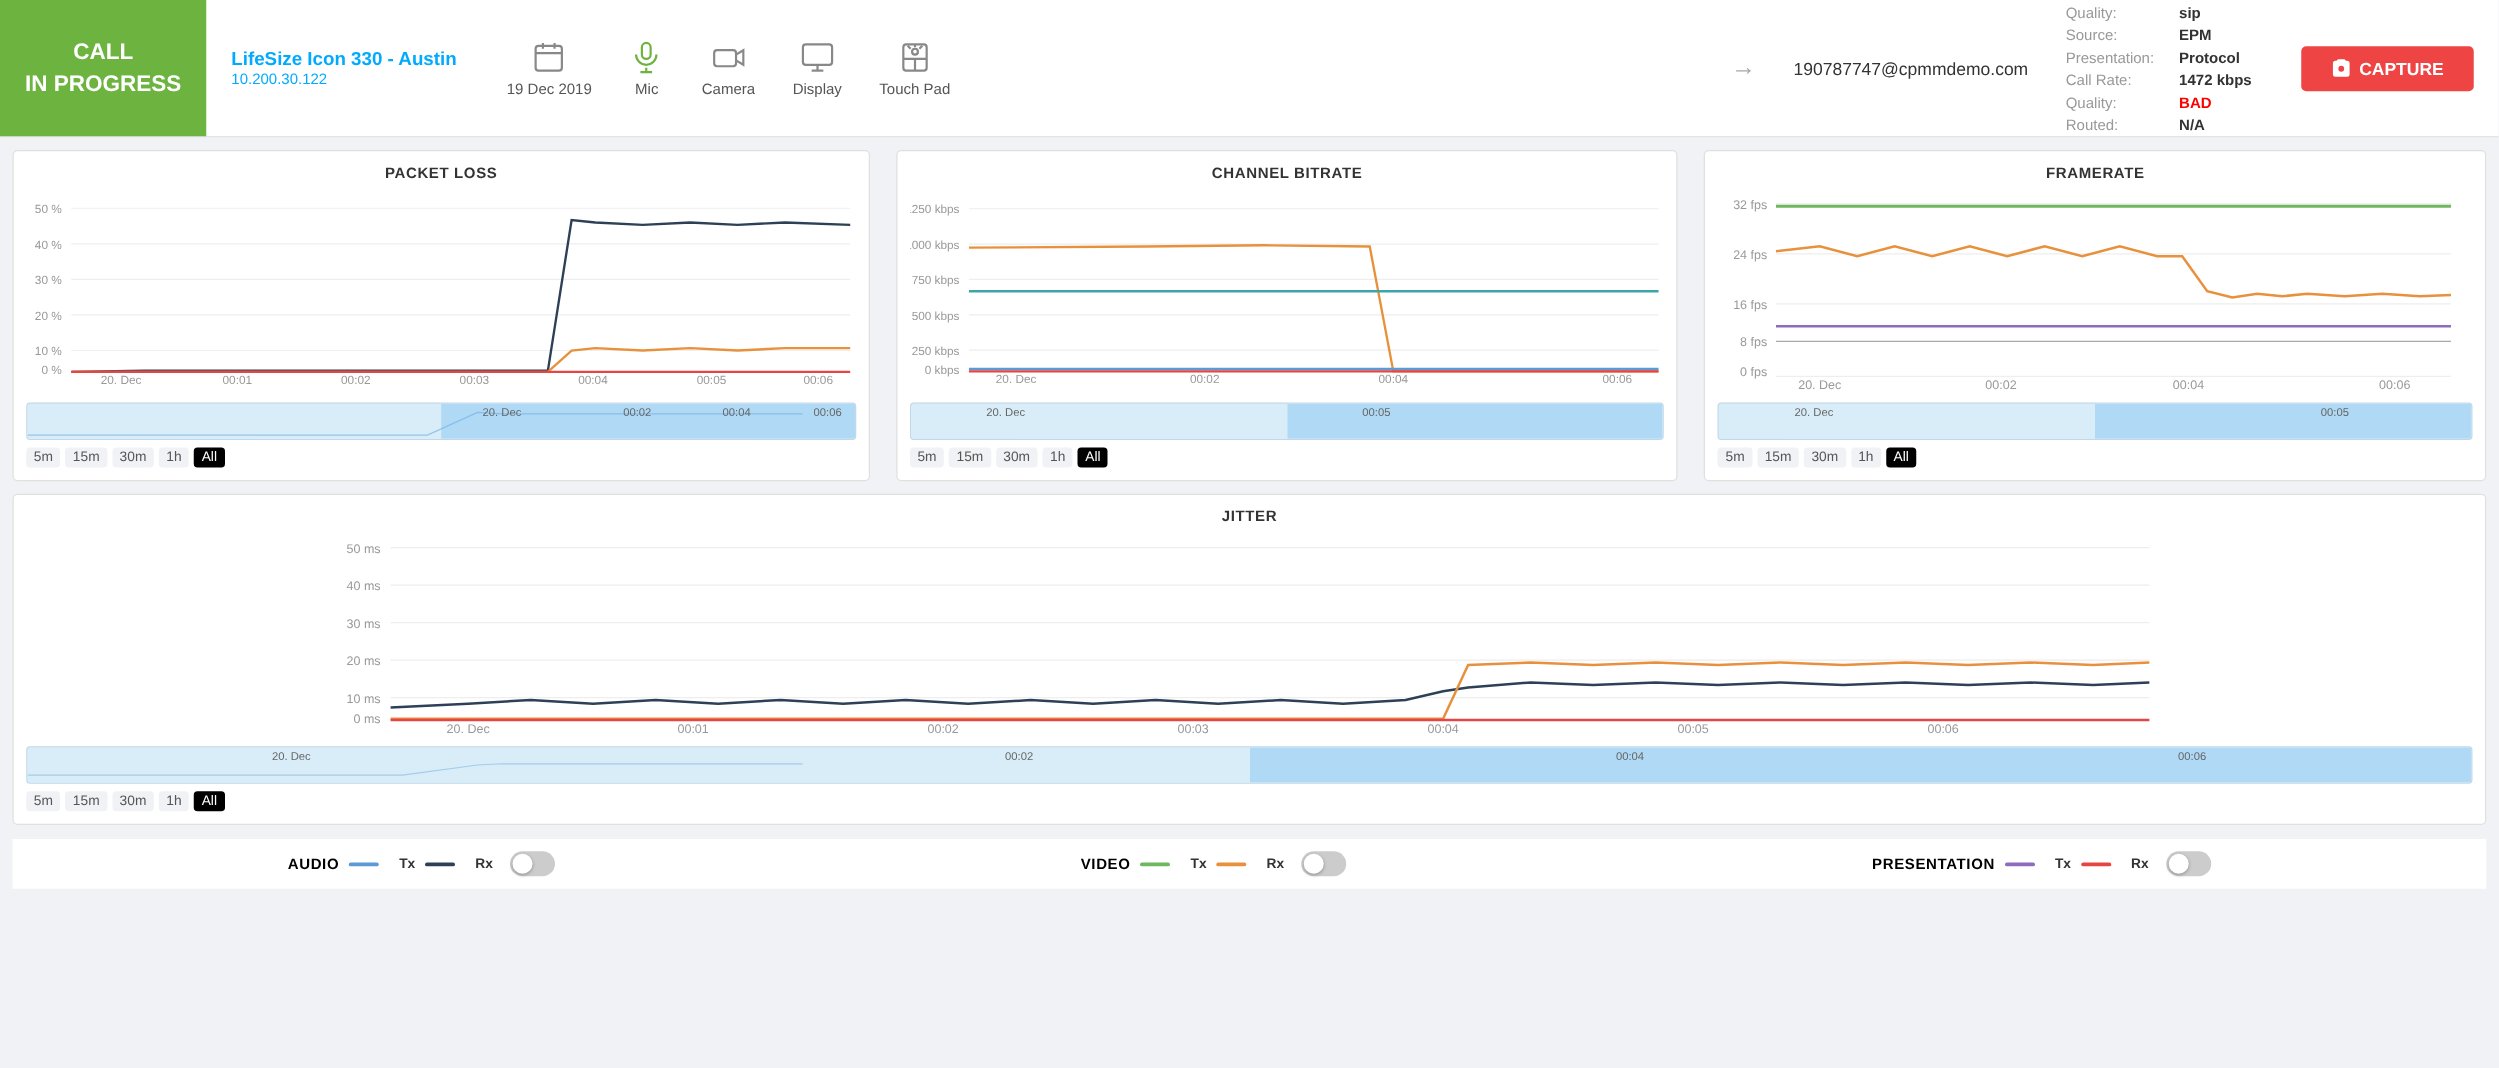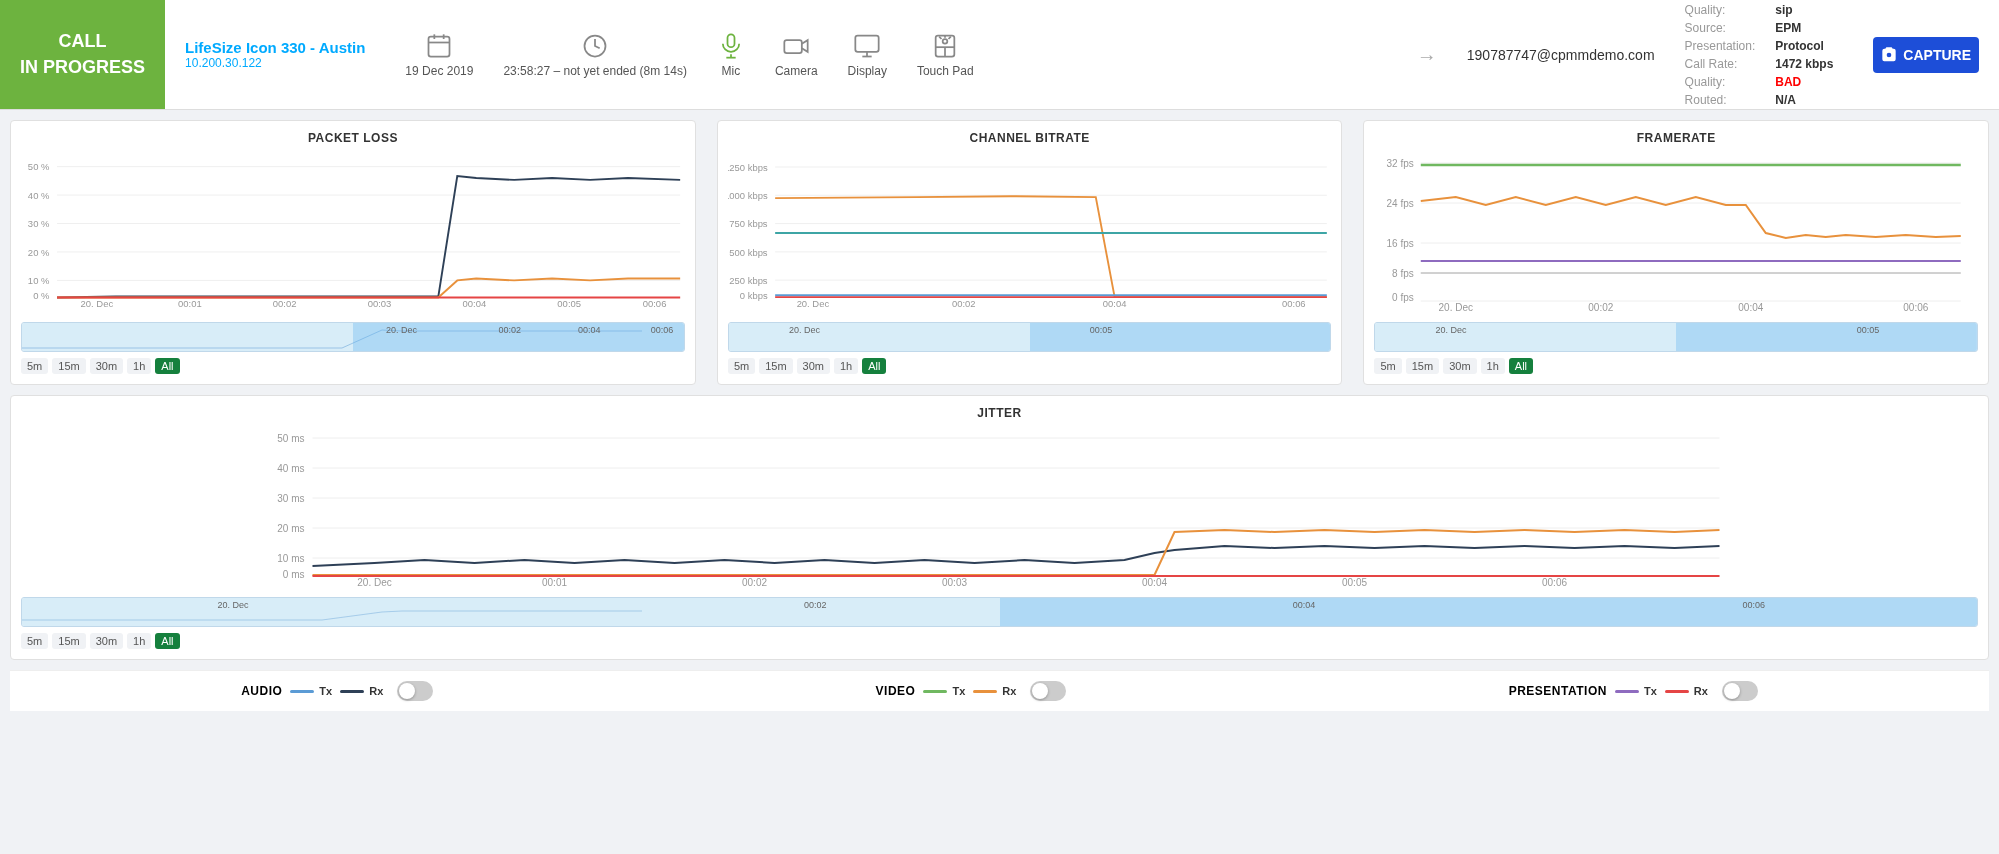--- a/index.html
+++ b/index.html
@@ -14,43 +14,43 @@
     .device-icons { display: flex; gap: 30px; padding: 0 20px; flex: 1; justify-content: flex-start; }
     .device-icon-item { display: flex; flex-direction: column; align-items: center; color: #555; gap: 4px; }
     .device-icon-item svg { width: 28px; height: 28px; }
     .arrow-area { padding: 0 20px; color: #aaa; font-size: 20px; }
     .email-area { padding: 0 10px; color: #333; font-size: 14px; }
     .meta-grid { display: grid; grid-template-columns: auto auto; gap: 4px 20px; padding: 0 20px; font-size: 12px; }
     .meta-label { color: #999; }
     .meta-value { font-weight: bold; color: #333; }
     .meta-value.bad { color: red; }
     .meta-value.sending { color: #333; font-weight: bold; }
-    .capture-btn { background: #1d4ed8; color: #fff; border: none; padding: 10px 8px; border-radius: 4px; cursor: pointer; font-size: 14px; font-weight: bold; margin: 0 20px; white-space: nowrap; display: flex; align-items: center; gap: 6px; }
+    .capture-btn { background: #ef4444; color: #fff; border: none; padding: 10px 24px; border-radius: 4px; cursor: pointer; font-size: 14px; font-weight: bold; margin: 0 20px; white-space: nowrap; display: flex; align-items: center; gap: 6px; }
     .capture-btn svg { width: 16px; height: 16px; fill: #fff; }
 
     
     .charts-area { padding: 10px; background: #f0f2f5; }
     .charts-row { display: flex; gap: 21px; margin-bottom: 10px; }
     .chart-panel { background: #fff; border: 1px solid #e0e0e0; border-radius: 4px; flex: 1; padding: 10px; }
     .chart-panel.full-width { flex: 1; }
     .chart-title { text-align: center; font-weight: bold; font-size: 12px; color: #333; margin-bottom: 8px; letter-spacing: 0.5px; }
 
     .chart-container { position: relative; width: 100%; }
     .chart-svg { width: 100%; }
     .axis-label { font-size: 10px; fill: #999; }
     .grid-line { stroke: #eee; stroke-width: 1; }
     .x-axis-label { font-size: 10px; fill: #999; }
 
     .time-filter { display: flex; gap: 4px; margin-top: 6px; }
     .time-btn { background: #f0f2f5; border: none; border-radius: 3px; padding: 2px 6px; cursor: pointer; font-size: 11px; color: #555; }
-    .time-btn.active { background: #15803d; color: #fff; }
+    .time-btn.active { background: #000000; color: #fff; }
 
     
     .minimap { background: #e8f4fd; border: 1px solid #c0d8ea; border-radius: 3px; height: 30px; margin: 6px 0 4px 0; position: relative; overflow: hidden; }
-    .legend-item { display: flex; align-items: center; gap: 5px; font-size: 11px; font-weight: bold; color: #333; }
+    .legend-item { display: flex; align-items: center; gap: 16px; font-size: 11px; font-weight: bold; color: #333; }
     .legend-line { width: 24px; height: 3px; display: inline-block; border-radius: 2px; }
     .toggle-switch { width: 36px; height: 20px; background: #ccc; border-radius: 10px; position: relative; cursor: pointer; margin-left: 6px; }
     .toggle-knob { width: 16px; height: 16px; background: #fff; border-radius: 50%; position: absolute; top: 2px; left: 2px; box-shadow: 0 1px 3px rgba(0,0,0,0.3); }
 
     .bottom-legend { display: flex; justify-content: space-around; align-items: center; background: #fff; border-top: 1px solid #eee; padding: 10px; }
     .legend-group { display: flex; align-items: center; gap: 8px; }
     .legend-group-label { font-weight: bold; font-size: 12px; letter-spacing: 0.5px; }
   </style>
 </head>
 <body>
@@ -69,27 +69,20 @@
     <div class="device-icon-item">
       <svg viewBox="0 0 24 24" fill="none" stroke="#888" stroke-width="1.5">
         <rect x="3" y="4" width="18" height="17" rx="2"></rect>
         <line x1="3" y1="9" x2="21" y2="9"></line>
         <line x1="8" y1="2" x2="8" y2="6"></line>
         <line x1="16" y1="2" x2="16" y2="6"></line>
       </svg>
       <span>19 Dec 2019</span>
     </div>
 
-    <div class="device-icon-item">
-      <svg viewBox="0 0 24 24" fill="none" stroke="#888" stroke-width="1.5">
-        <circle cx="12" cy="12" r="9"></circle>
-        <polyline points="12 6 12 12 16 14"></polyline>
-      </svg>
-      <span>23:58:27 – not yet ended (8m 14s)</span>
-    </div>
 
     <div class="device-icon-item">
       <svg viewBox="0 0 24 24" fill="none" stroke="#6db33f" stroke-width="1.5">
         <rect x="9" y="2" width="6" height="11" rx="3"></rect>
         <path d="M5 10a7 7 0 0 0 14 0"></path>
         <line x1="12" y1="19" x2="12" y2="22"></line>
         <line x1="8" y1="22" x2="16" y2="22"></line>
       </svg>
       <span>Mic</span>
     </div>

